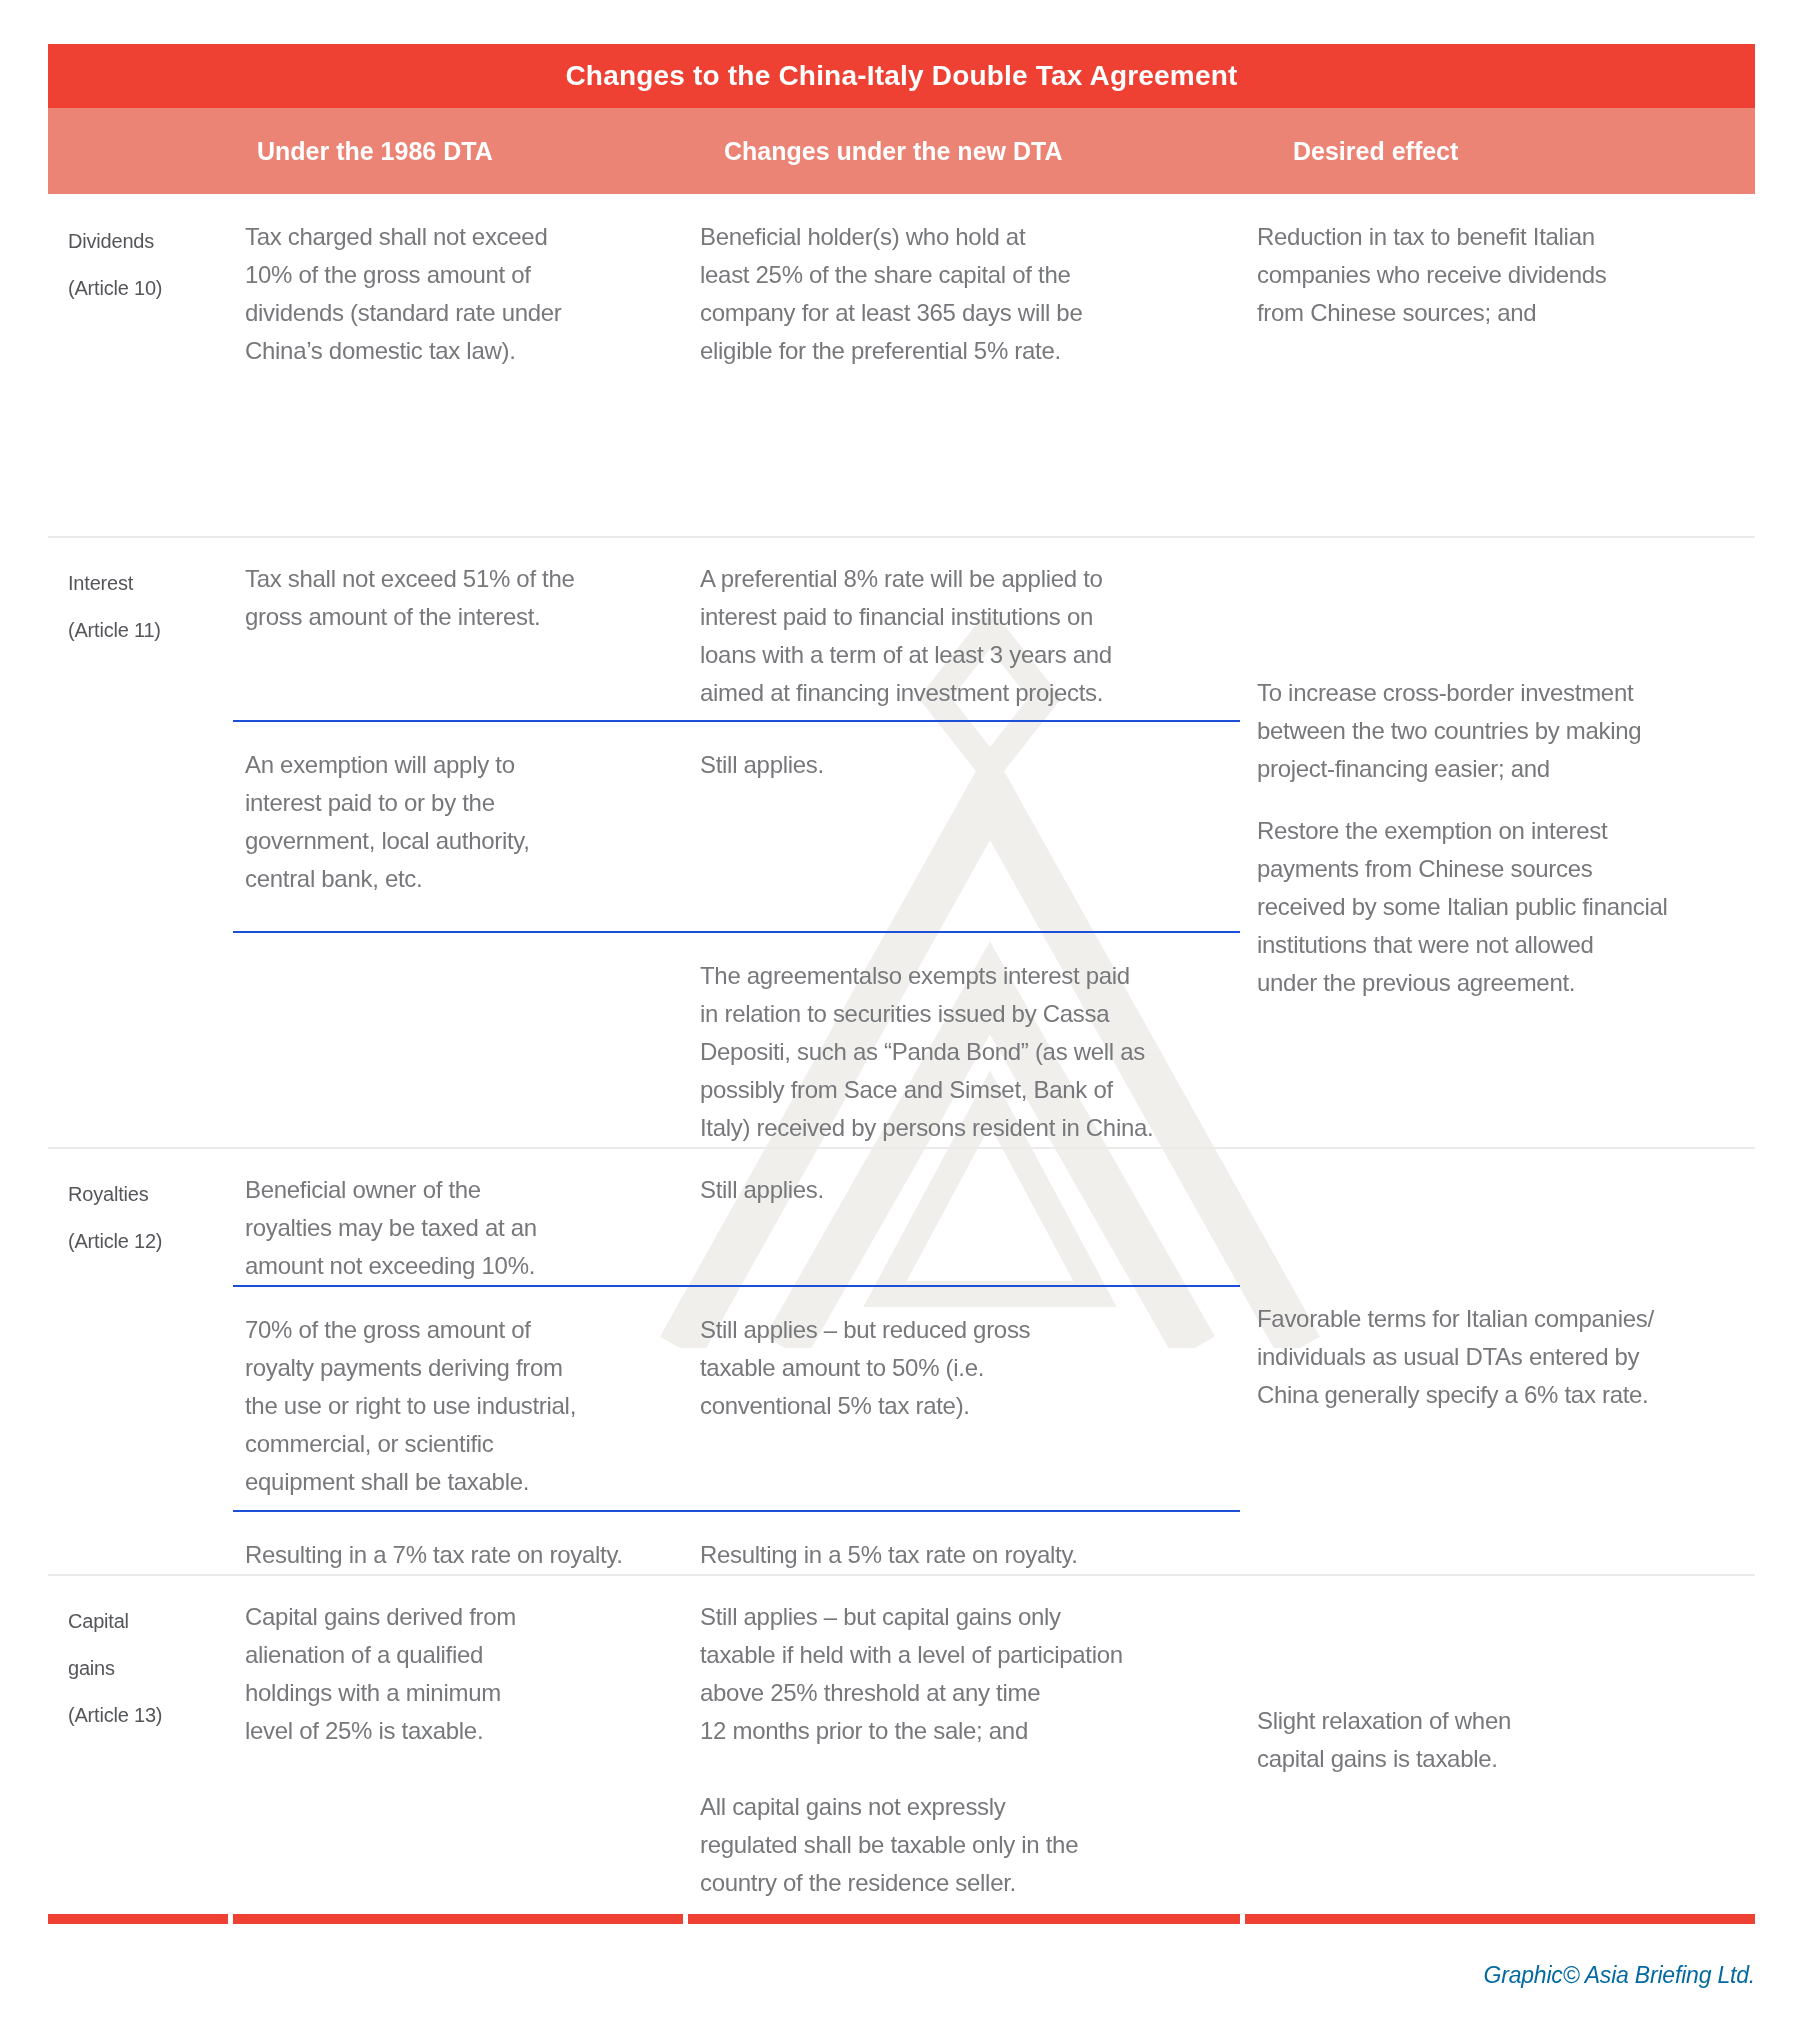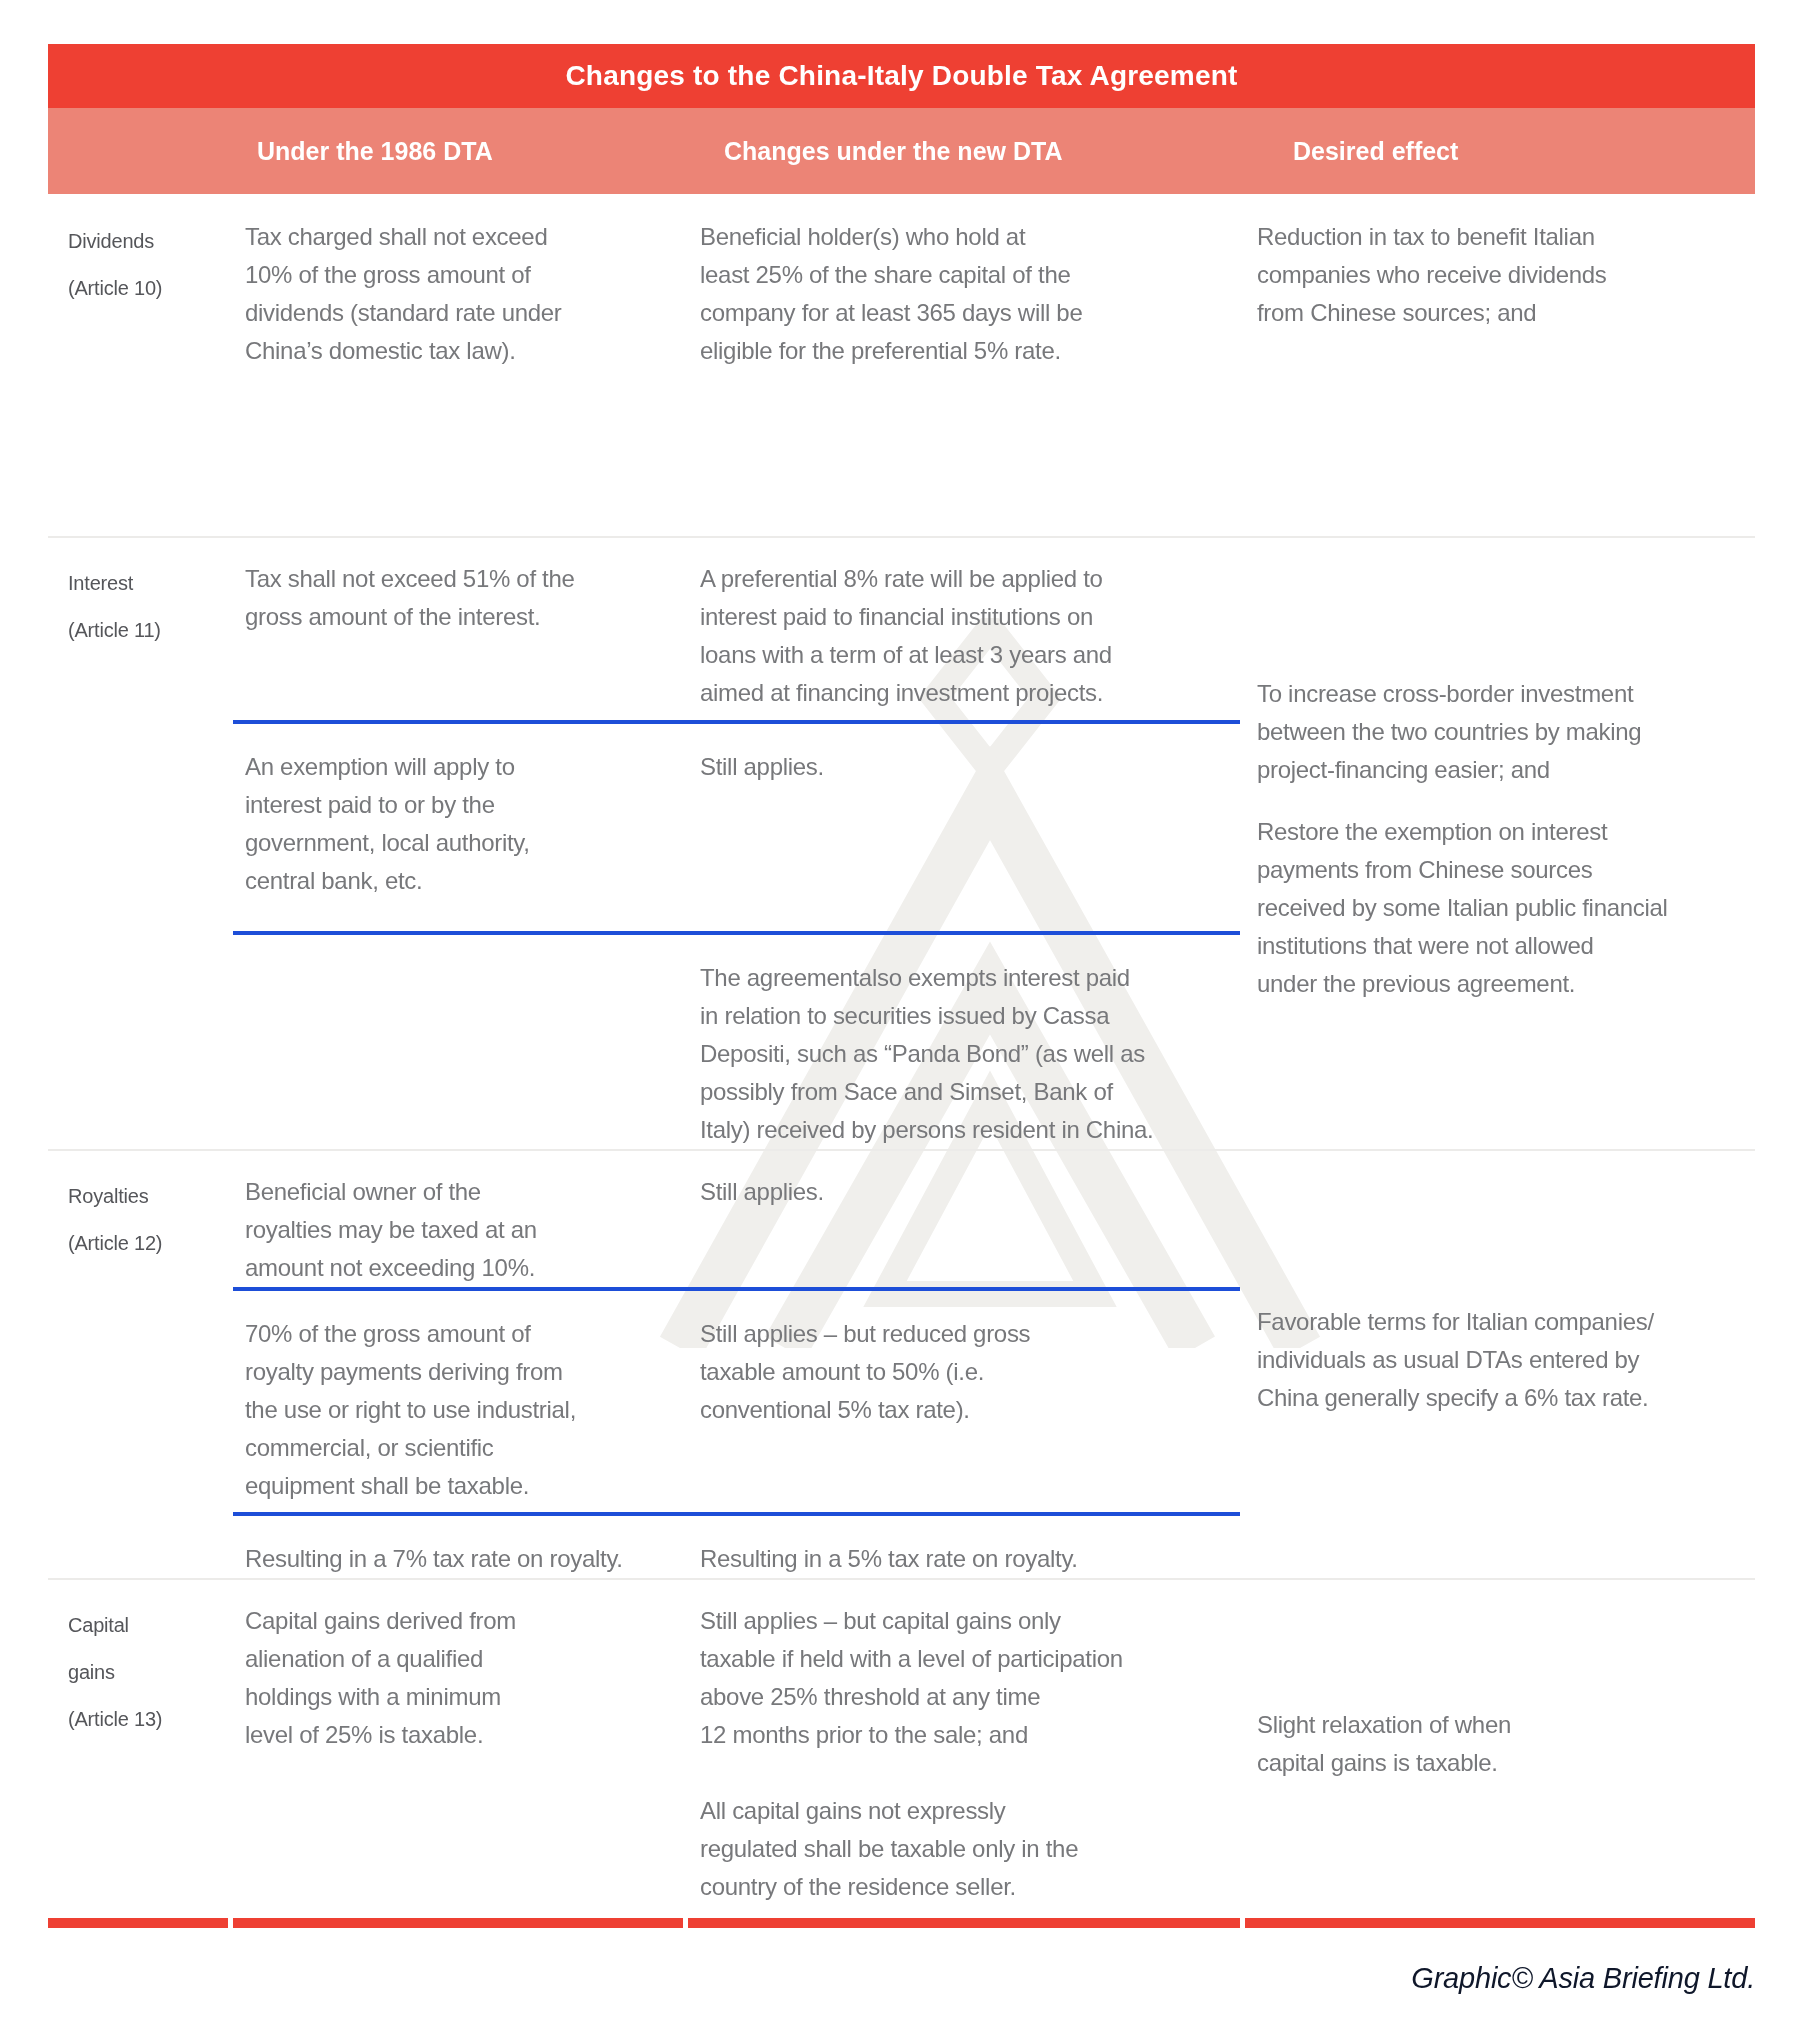--- a/index.html
+++ b/index.html
@@ -42,21 +42,21 @@
   }
   .art{
     color:#55565a;font-size:20px;line-height:47px;letter-spacing:-0.2px;
     padding-left:20px;
   }
   .mid{grid-column:2 / span 2;}
   .sub{
     display:grid;grid-template-columns:450px 552px;column-gap:5px;
     box-sizing:border-box;
   }
-  .sub + .sub{border-top:4px solid #1d4ed8;}
+  .sub + .sub{border-top:2px solid #1d4ed8;}
   .eff{
     display:flex;flex-direction:column;justify-content:center;
     padding-top:0;padding-bottom:8px;
   }
   .eff.top{justify-content:flex-start;padding-top:24px;}
   .eff p,.cell p{margin:0;white-space:pre-line;}
   .eff p + p{margin-top:24px;}
   
   .g1 .sub{min-height:342px;}
   .g2 .sub.r1{min-height:184px;}
@@ -66,21 +66,21 @@
   .g3 .sub.r2{min-height:225px;}
   .g3 .sub.r3{min-height:64px;}
   .g4 .sub{min-height:340px;}
   .redbar{
     display:grid;grid-template-columns:180px 450px 552px 510px;column-gap:5px;
     height:10px;
   }
   .redbar .seg{background:#ee4033;height:10px;}
   .footer{
     position:absolute;right:45px;top:1962px;z-index:1;
-    font-size:29px;font-style:italic;color:#0f172a;letter-spacing:-0.2px;
+    font-size:23px;font-style:italic;color:#0369a1;letter-spacing:-0.2px;
   }
 </style>
 </head>
 <body>
 
 <div class="page">
 
   <svg class="watermark" width="740" height="730" viewBox="0 0 740 730" aria-hidden="true">
     <g fill="none" stroke="#f0efec">
       <path d="M370 10 L425 80 L370 150 L315 80 Z" stroke-width="26"></path>

